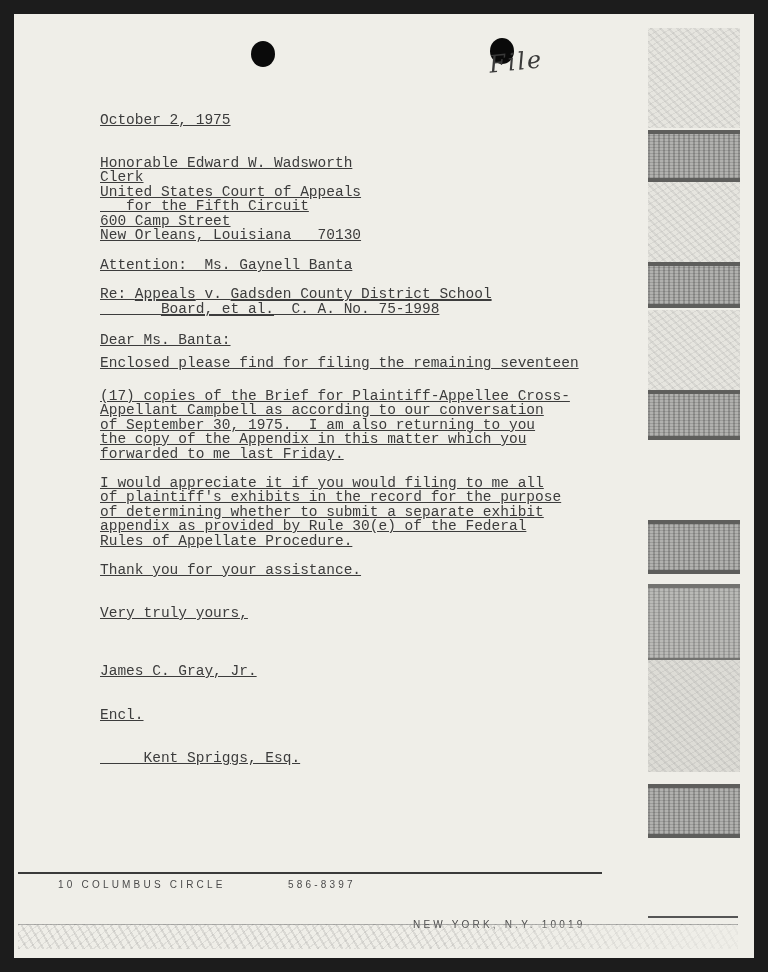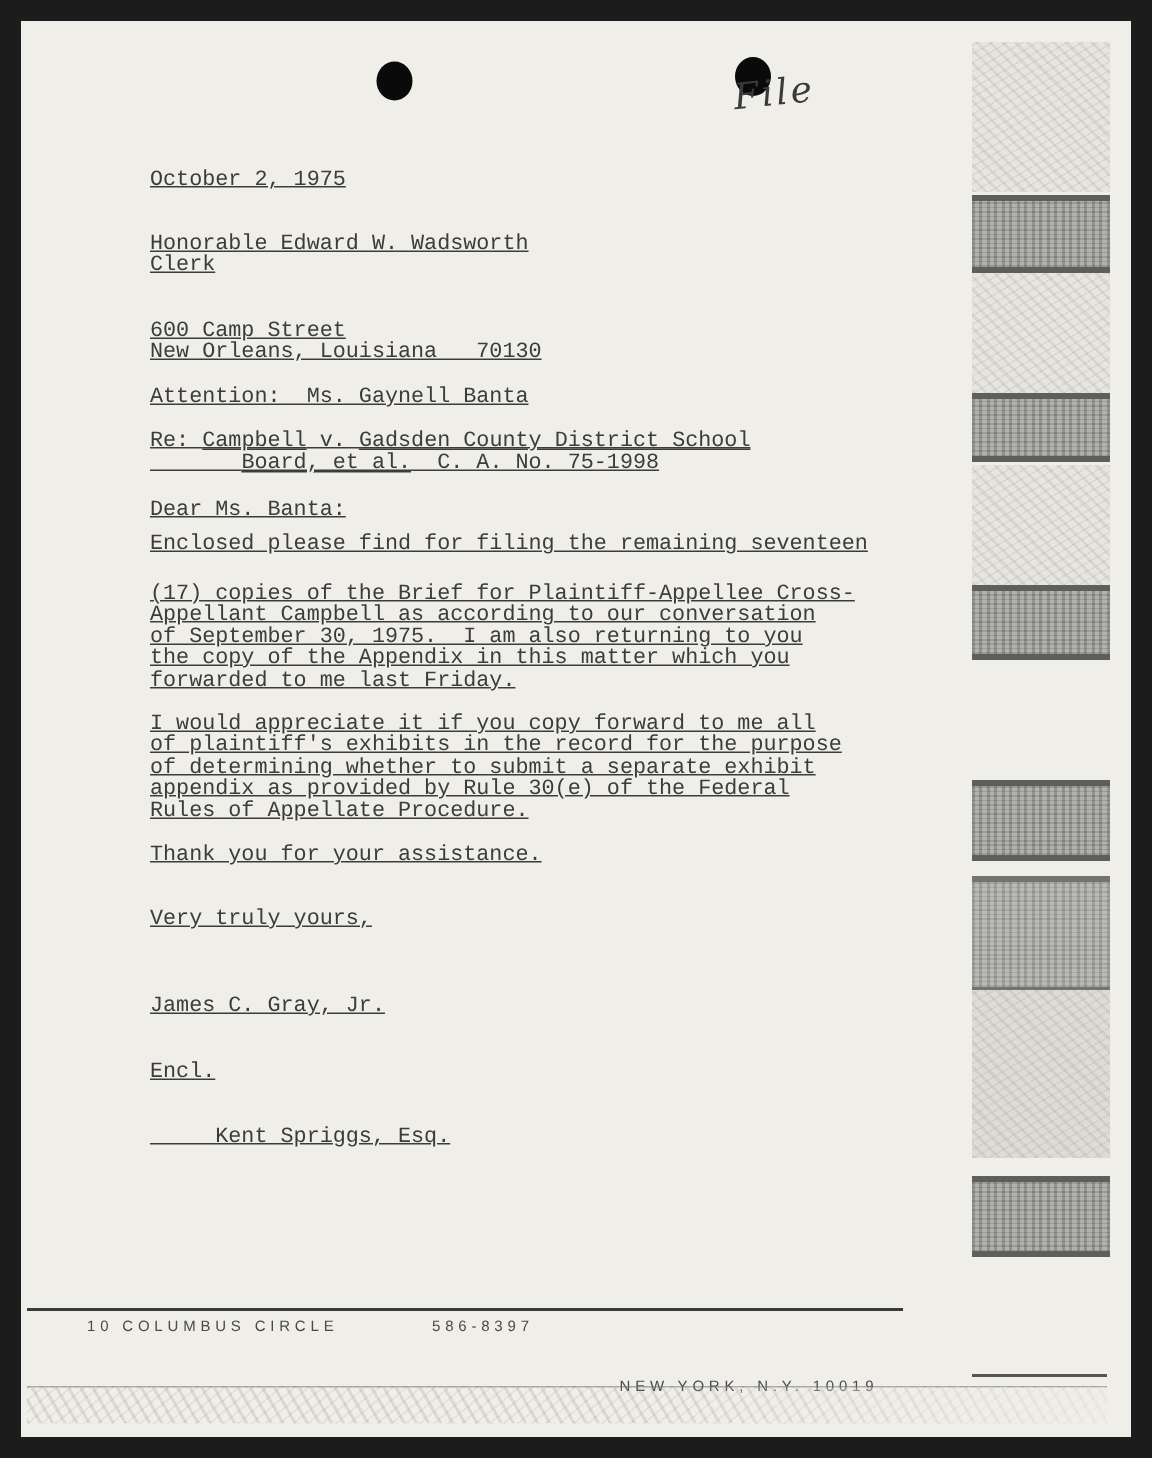--- a/index.html
+++ b/index.html
@@ -143,38 +143,40 @@
 <div class="strip dark" style="top:584px; height:70px; opacity:0.85;"></div>
 <div class="strip light" style="top:660px; height:112px; background-color:#dddcd6;"></div>
 <div class="strip dark" style="top:784px; height:46px;"></div>
 <div class="corner-rule"></div>
 
 <div class="letter">
   <div class="line" style="top:113px;">October 2, 1975</div>
 
   <div class="line" style="top:156px;">Honorable Edward W. Wadsworth</div>
   <div class="line" style="top:170px;">Clerk</div>
+  <div class="line" style="top:185px;">United States Court of Appeals</div>
+  <div class="line" style="top:199px;">   for the Fifth Circuit</div>
   <div class="line" style="top:214px;">600 Camp Street</div>
   <div class="line" style="top:228px;text-align:center;">New Orleans, Louisiana   70130</div>
 
   <div class="line" style="top:258px;">Attention:  Ms. Gaynell Banta</div>
 
-  <div class="line" style="top:287px;"><span>Re: </span><span class="u">Campbell</span><span> v. </span><span class="u">Gadsden County District School</span></div>
+  <div class="line" style="top:287px;"><span>Re: </span><span class="u">Appeals</span><span> v. </span><span class="u">Gadsden County District School</span></div>
   <div class="line" style="top:302px;"><span>       </span><span class="u">Board, et al.</span><span>  C. A. No. 75-1998</span></div>
 
   <div class="line" style="top:333px;">Dear Ms. Banta:</div>
 
   <div class="line" style="top:356px;">Enclosed please find for filing the remaining seventeen</div>
   <div class="line" style="top:389px;">(17) copies of the Brief for Plaintiff-Appellee Cross-</div>
   <div class="line" style="top:403px;">Appellant Campbell as according to our conversation</div>
   <div class="line" style="top:418px;">of September 30, 1975.  I am also returning to you</div>
   <div class="line" style="top:432px;">the copy of the Appendix in this matter which you</div>
   <div class="line" style="top:447px;">forwarded to me last Friday.</div>
 
-  <div class="line" style="top:476px;">I would appreciate it if you copy forward to me all</div>
+  <div class="line" style="top:476px;">I would appreciate it if you would filing to me all</div>
   <div class="line" style="top:490px;">of plaintiff's exhibits in the record for the purpose</div>
   <div class="line" style="top:505px;">of determining whether to submit a separate exhibit</div>
   <div class="line" style="top:519px;">appendix as provided by Rule 30(e) of the Federal</div>
   <div class="line" style="top:534px;">Rules of Appellate Procedure.</div>
 
   <div class="line" style="top:563px;">Thank you for your assistance.</div>
 
   <div class="line" style="top:606px;">Very truly yours,</div>
 
   <div class="line" style="top:664px;">James C. Gray, Jr.</div>

